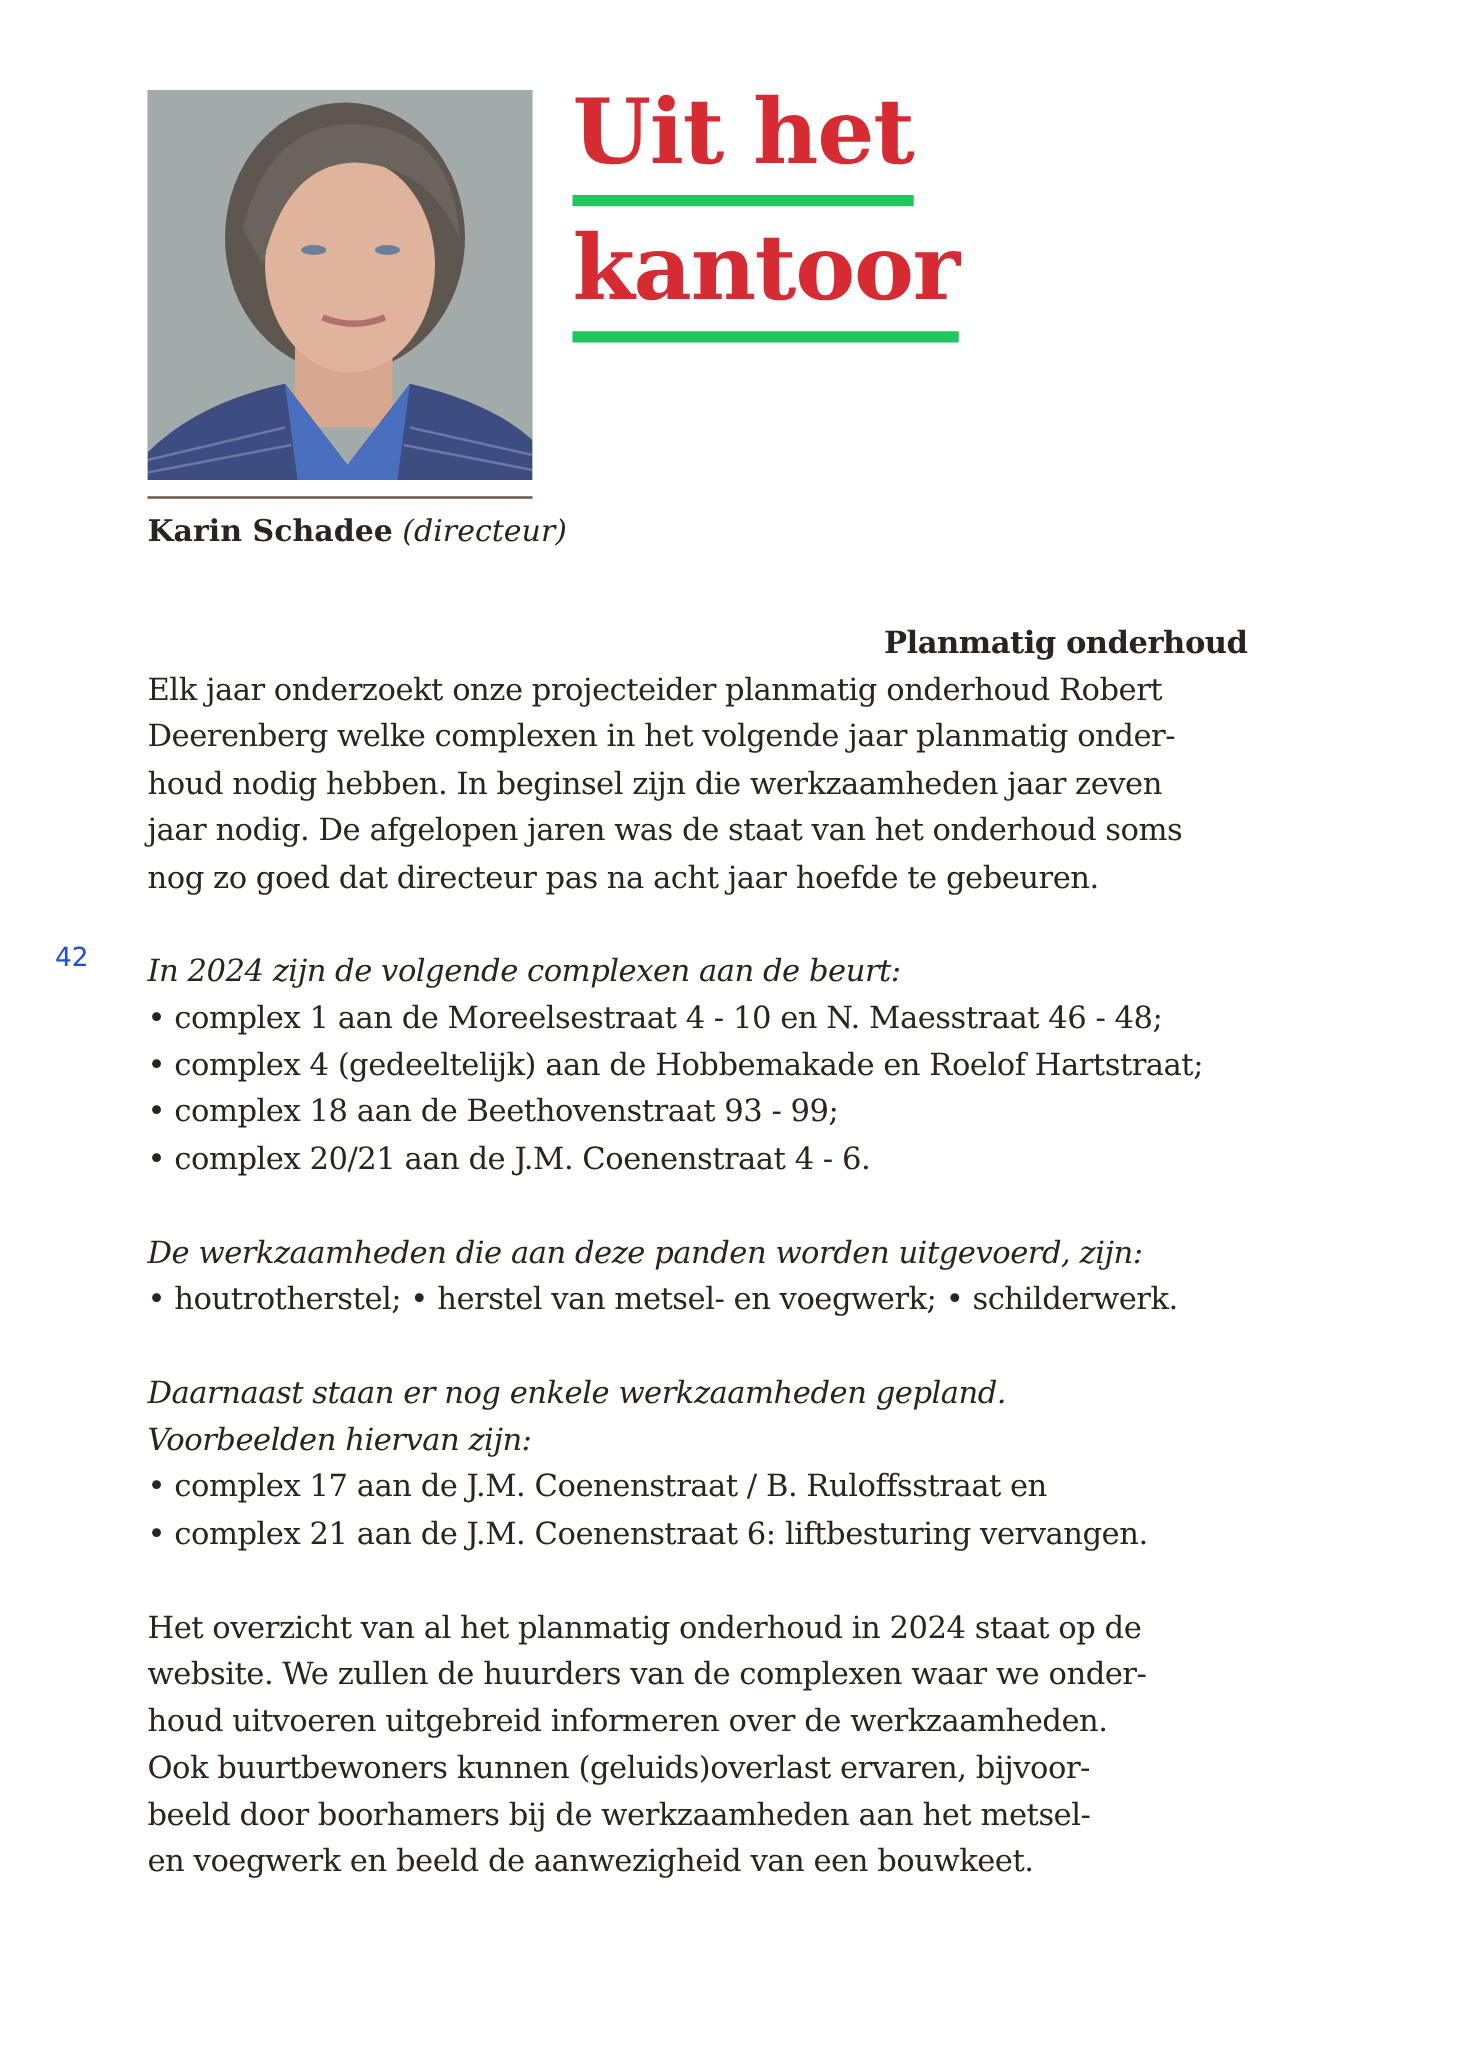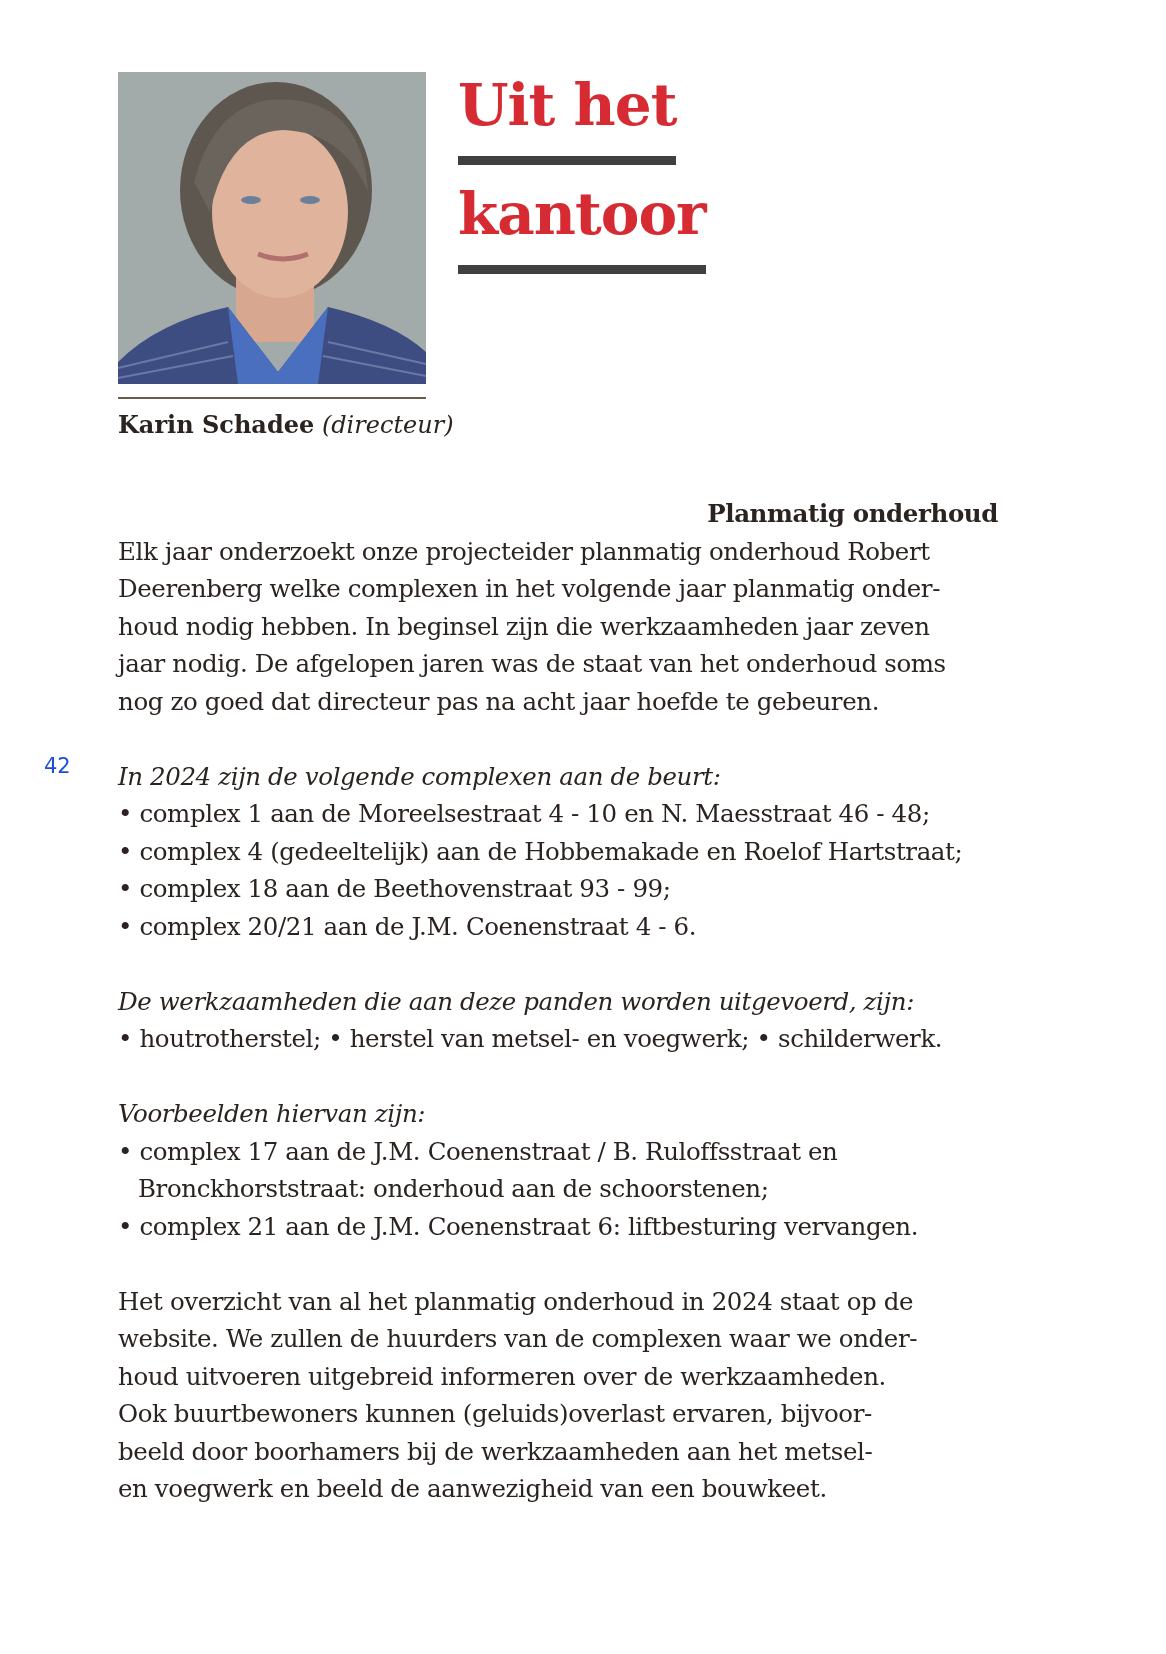--- a/index.html
+++ b/index.html
@@ -16,22 +16,22 @@
       position: absolute; left: 118px; top: 397px; width: 308px; height: 2px; background: #6b5a4a;
     }
     .caption {
       position: absolute; left: 118px; top: 410px; font-size: 24px; white-space: nowrap;
     }
     .caption .name { font-weight: bold; }
     .caption .role { font-style: italic; }
     .title-block { position: absolute; left: 458px; top: 60px; }
     .title-line {
       font-family: "DejaVu Serif", serif; font-weight: bold; color: #d62b32;
-      font-size: 58px; line-height: 90px; letter-spacing: -1px; white-space: nowrap;
-      display: inline-block; padding-bottom: 6px; border-bottom: 9px solid #404040;
+      font-size: 72px; line-height: 90px; letter-spacing: -1px; white-space: nowrap;
+      display: inline-block; padding-bottom: 6px; border-bottom: 9px solid #22c55e;
     }
     .title-line.l2 { margin-top: 4px; text-align: center; }
     .page-number {
       position: absolute; left: 44px; top: 754px; color: #1d4ed8; font-size: 21px;
       font-family: "DejaVu Sans", sans-serif;
     }
     .content {
       position: absolute; left: 118px; top: 495px; width: 880px;
       font-size: 24.5px; line-height: 37.5px; letter-spacing: -0.4px;
     }
@@ -99,23 +99,23 @@
   <p class="bullet-row">• complex 1 aan de Moreelsestraat 4 - 10 en N. Maesstraat 46 - 48;</p>
   <p class="bullet-row">• complex 4 (gedeeltelijk) aan de Hobbemakade en Roelof Hartstraat;</p>
   <p class="bullet-row">• complex 18 aan de Beethovenstraat 93 - 99;</p>
   <p class="bullet-row">• complex 20/21 aan de J.M. Coenenstraat 4 - 6.</p>
   <div class="gap"></div>
 
   <p class="intro">De werkzaamheden die aan deze panden worden uitgevoerd, zijn:</p>
   <p class="bullet-row">• houtrotherstel; • herstel van metsel- en voegwerk; • schilderwerk.</p>
   <div class="gap"></div>
 
+  <p class="intro">Daarnaast staan er nog enkele werkzaamheden gepland.</p>
   <p class="intro">Voorbeelden hiervan zijn:</p>
   <p class="bullet-row">• complex 17 aan de J.M. Coenenstraat / B. Ruloffsstraat en</p>
-  <p class="bullet-row indent">Bronckhorststraat: onderhoud aan de schoorstenen;</p>
   <p class="bullet-row">• complex 21 aan de J.M. Coenenstraat 6: liftbesturing vervangen.</p>
   <div class="gap"></div>
 
   <p>Het overzicht van al het planmatig onderhoud in 2024 staat op de</p>
   <p>website. We zullen de huurders van de complexen waar we onder-</p>
   <p>houd uitvoeren uitgebreid informeren over de werkzaamheden.</p>
   <p>Ook buurtbewoners kunnen (geluids)overlast ervaren, bijvoor-</p>
   <p>beeld door boorhamers bij de werkzaamheden aan het metsel-</p>
   <p>en voegwerk en beeld de aanwezigheid van een bouwkeet.</p>
 </div>

